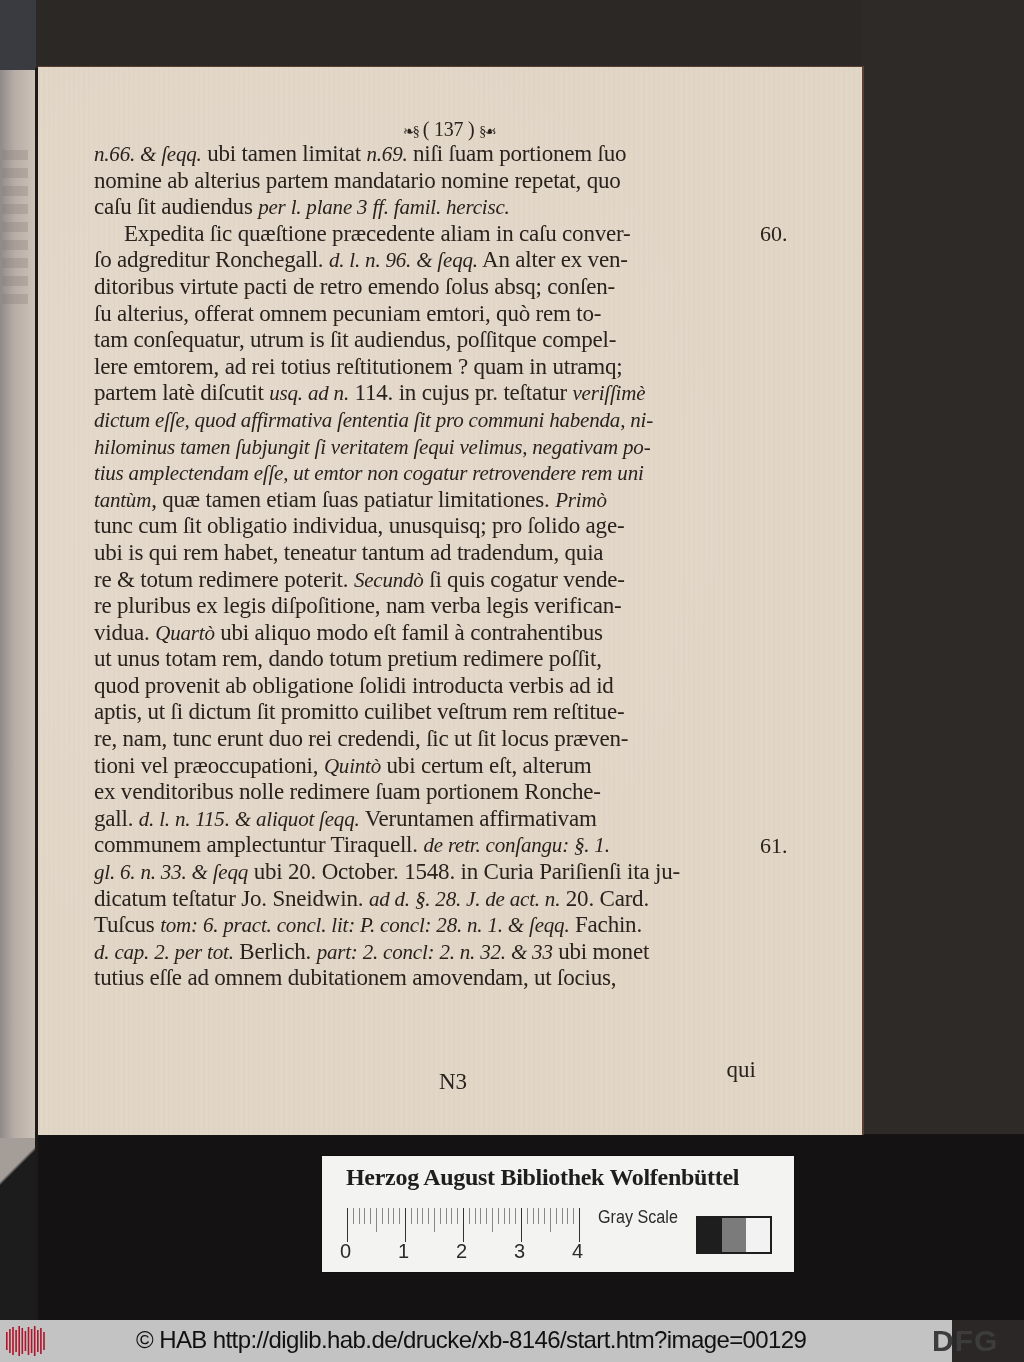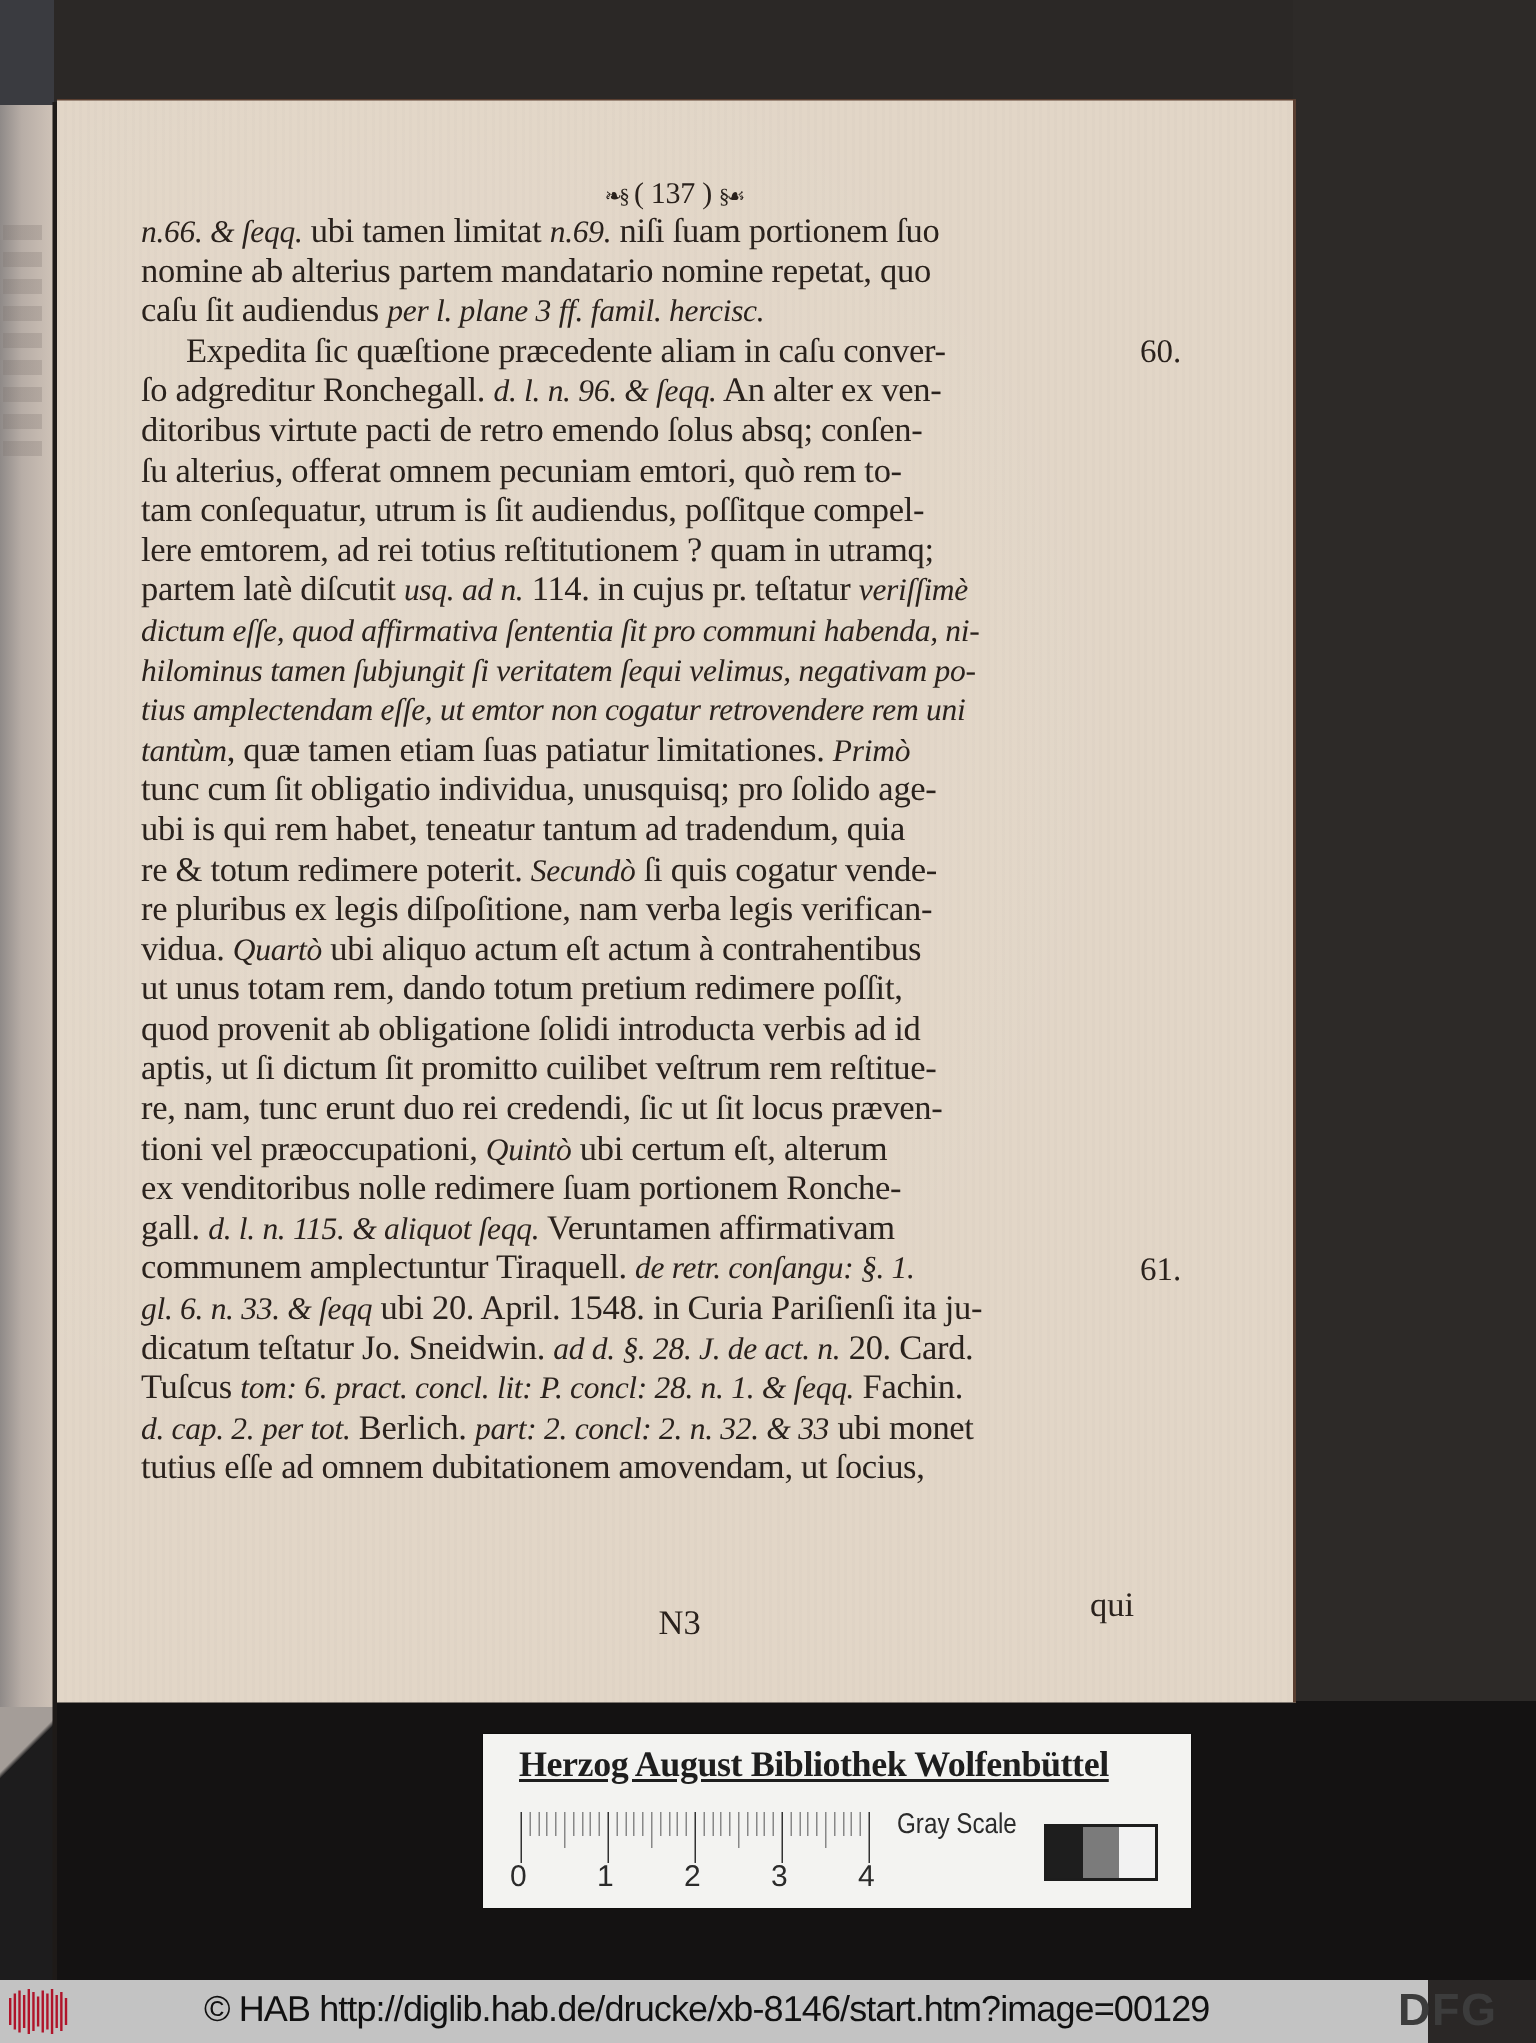--- a/index.html
+++ b/index.html
@@ -75,21 +75,21 @@
     .catchword { position: absolute; right: 8px; top: 0; }
 
     .label-card {
       position: absolute; left: 322px; top: 1156px; width: 472px; height: 116px;
       background: #f3f3f1;
       box-shadow: 0 0 1px #000;
     }
     .label-title {
       position: absolute; left: 24px; top: 8px;
       font-family: "Liberation Serif", serif; font-weight: bold; font-size: 24px; color: #1e1e1e;
-      letter-spacing: -0.3px; white-space: nowrap; text-decoration: underline;
+      letter-spacing: -0.3px; white-space: nowrap;
     }
     .ruler {
       position: absolute; left: 25px; top: 52px; width: 236px; height: 36px;
     }
     .tick { position: absolute; top: 0; width: 1px; background: #555; }
     .ruler-nums { position: absolute; left: 18px; top: 84px; width: 260px; height: 24px; }
     .ruler-num {
       position: absolute; font-family: "Liberation Sans", sans-serif; font-size: 20px; color: #2b2b2b;
     }
     .gray-label {
@@ -155,30 +155,30 @@
         <div class="line"><span>lere emtorem, ad rei totius reſtitutionem ? quam in utramq;</span></div>
         <div class="line"><span>partem latè diſcutit </span><span class="it">usq. ad n.</span><span> 114. in cujus pr. teſtatur </span><span class="it">veriſſimè</span></div>
         <div class="line"><span class="it">dictum eſſe, quod affirmativa ſententia ſit pro communi habenda, ni-</span></div>
         <div class="line"><span class="it">hilominus tamen ſubjungit ſi veritatem ſequi velimus, negativam po-</span></div>
         <div class="line"><span class="it">tius amplectendam eſſe, ut emtor non cogatur retrovendere rem uni</span></div>
         <div class="line"><span class="it">tantùm</span><span>, quæ tamen etiam ſuas patiatur limitationes.   </span><span class="it">Primò</span></div>
         <div class="line"><span>tunc cum ſit obligatio individua, unusquisq; pro ſolido age-</span></div>
         <div class="line"><span>ubi is qui rem habet, teneatur tantum ad tradendum, quia</span></div>
         <div class="line"><span>re &amp; totum redimere poterit.   </span><span class="it">Secundò</span><span> ſi quis cogatur vende-</span></div>
         <div class="line"><span>re pluribus ex legis diſpoſitione, nam verba legis verifican-</span></div>
-        <div class="line"><span>vidua.   </span><span class="it">Quartò</span><span> ubi aliquo actum eſt actum à contrahentibus</span></div>
+        <div class="line"><span>vidua.   </span><span class="it">Quartò</span><span> ubi aliquo modo eſt famil à contrahentibus</span></div>
         <div class="line"><span>ut unus totam rem, dando totum pretium redimere poſſit,</span></div>
         <div class="line"><span>quod provenit ab obligatione ſolidi introducta verbis ad id</span></div>
         <div class="line"><span>aptis, ut ſi dictum ſit promitto cuilibet veſtrum rem reſtitue-</span></div>
         <div class="line"><span>re, nam, tunc erunt duo rei credendi, ſic ut ſit locus præven-</span></div>
         <div class="line"><span>tioni vel præoccupationi,   </span><span class="it">Quintò</span><span> ubi certum eſt, alterum</span></div>
         <div class="line"><span>ex venditoribus nolle redimere ſuam portionem Ronche-</span></div>
         <div class="line"><span>gall. </span><span class="it">d. l. n. 115. &amp; aliquot ſeqq.</span><span>   Veruntamen affirmativam</span></div>
         <div class="line"><span>communem amplectuntur Tiraquell. </span><span class="it">de retr. conſangu: §. 1.</span></div>
-        <div class="line"><span class="it">gl. 6. n. 33. &amp; ſeqq</span><span> ubi 20. April. 1548. in Curia Pariſienſi ita ju-</span></div>
+        <div class="line"><span class="it">gl. 6. n. 33. &amp; ſeqq</span><span> ubi 20. October. 1548. in Curia Pariſienſi ita ju-</span></div>
         <div class="line"><span>dicatum teſtatur Jo. Sneidwin. </span><span class="it">ad d. §. 28. J. de act. n.</span><span> 20. Card.</span></div>
         <div class="line"><span>Tuſcus </span><span class="it">tom: 6. pract. concl. lit: P. concl: 28. n. 1. &amp; ſeqq.</span><span> Fachin.</span></div>
         <div class="line"><span class="it">d. cap. 2. per tot.</span><span> Berlich. </span><span class="it">part: 2. concl: 2. n. 32. &amp; 33</span><span> ubi monet</span></div>
         <div class="line"><span>tutius eſſe ad omnem dubitationem amovendam, ut ſocius,</span></div>
       </div>
   </div>
   <div id="margin-notes">
       <span class="margin-note" style="left: 722px; top: 153.8px;">60.</span>
       <span class="margin-note" style="left: 722px; top: 765.6px;">61.</span>
     </div>

